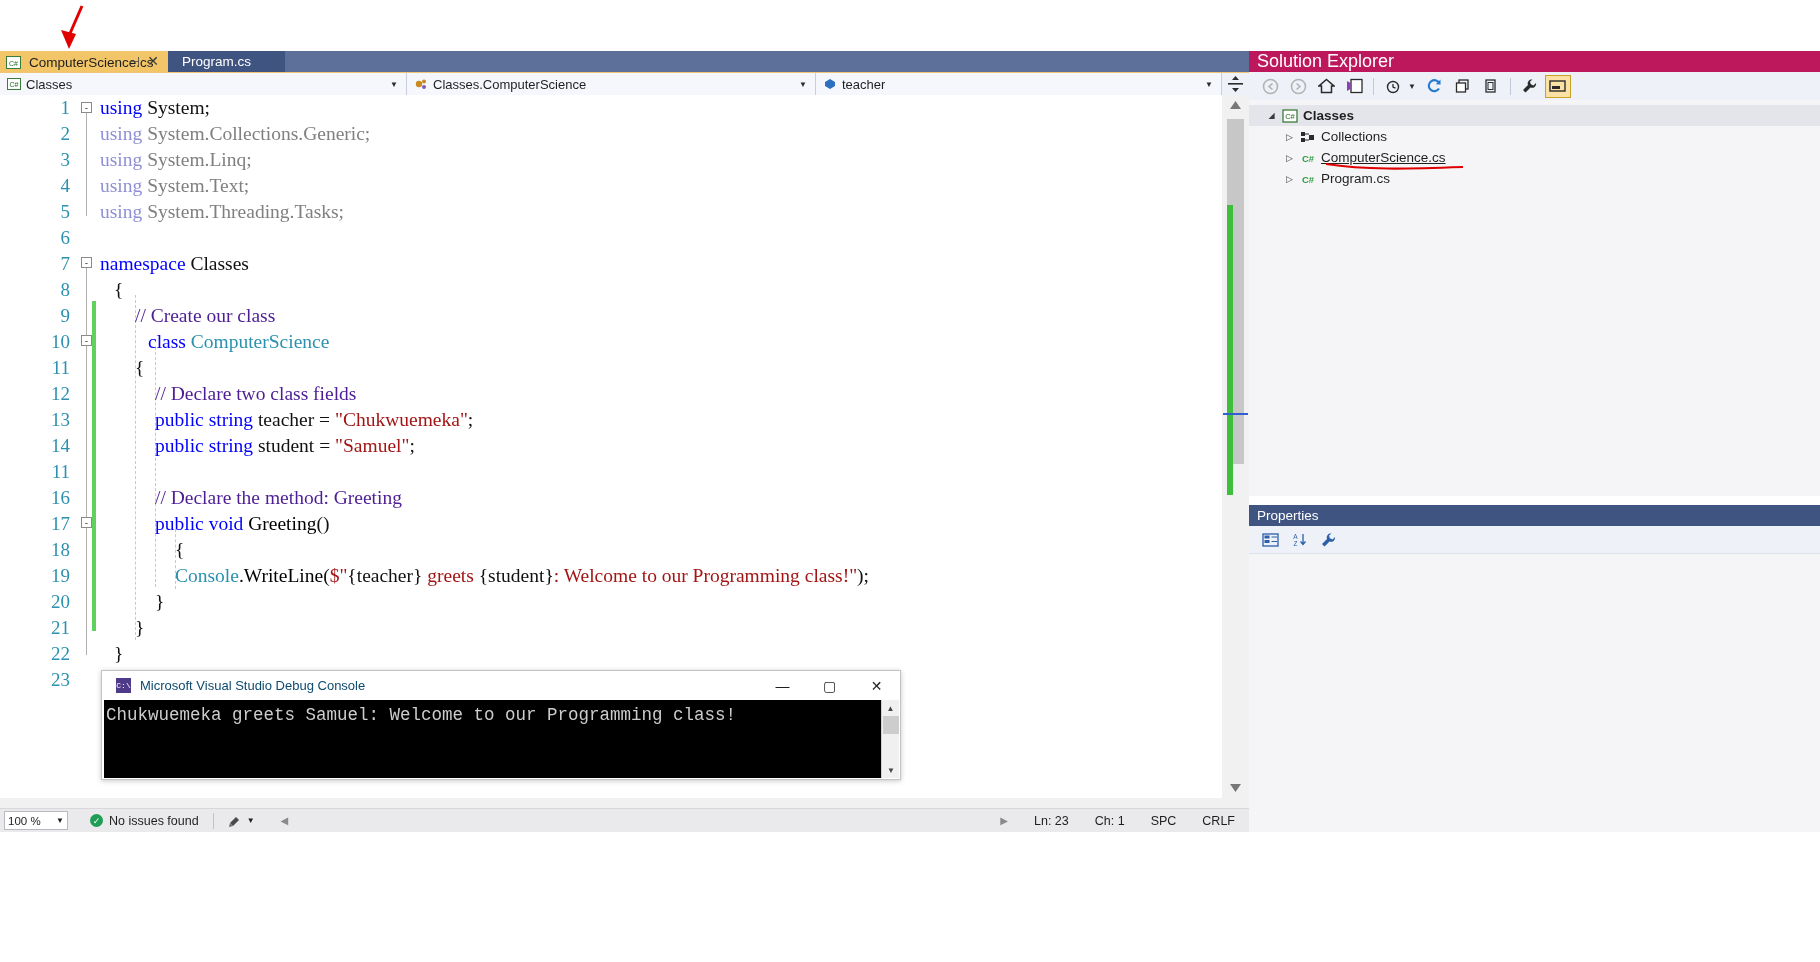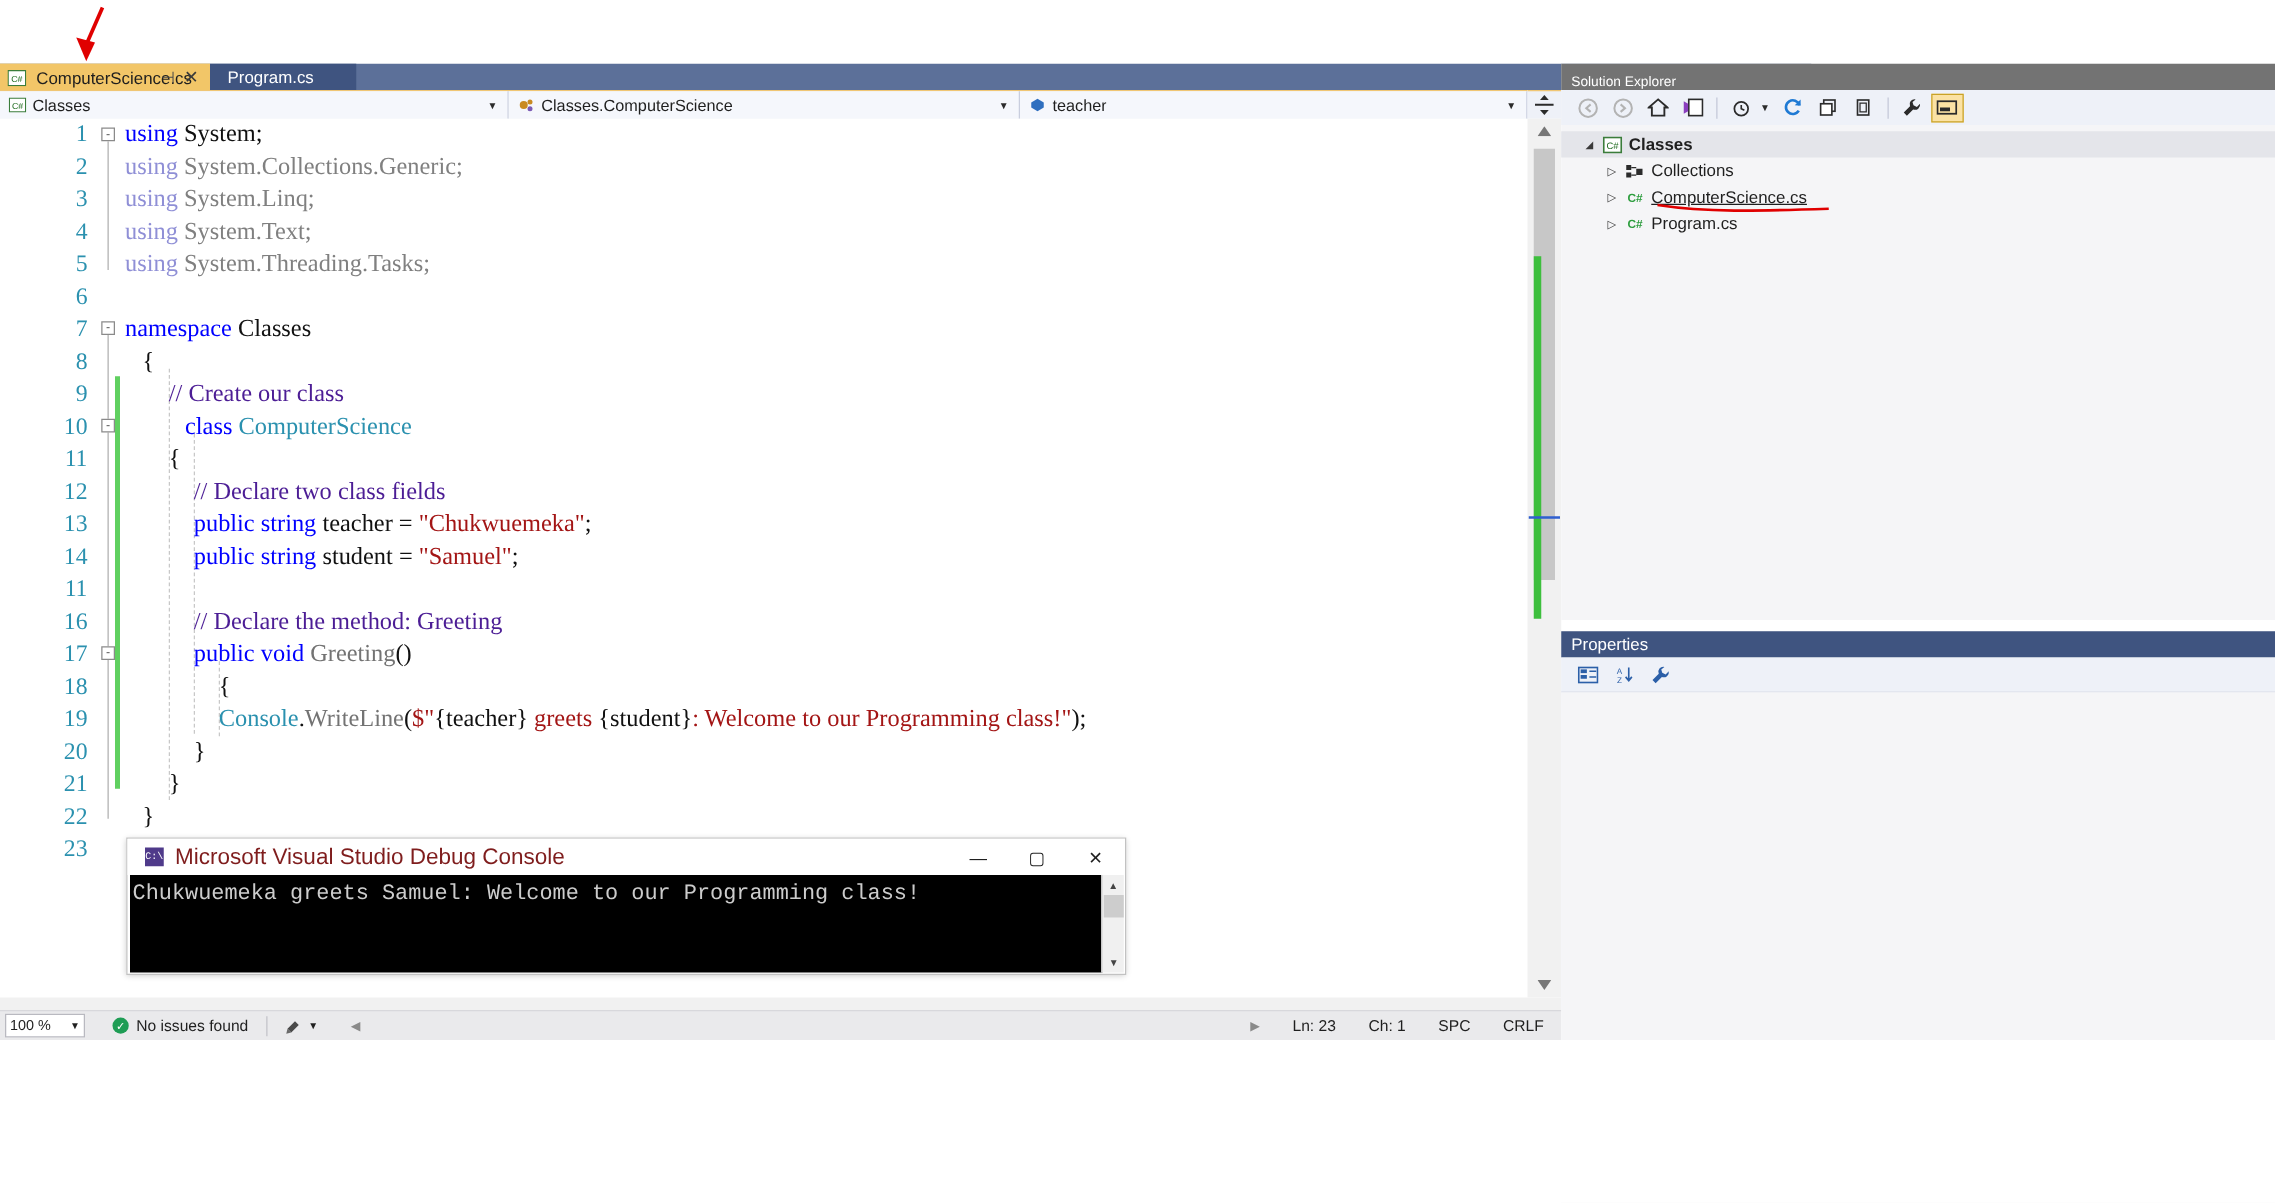--- a/index.html
+++ b/index.html
@@ -64,21 +64,21 @@
 
   .code { position:absolute; left:100px; top:0; width:1120px; height:703px;
     font-family:"Liberation Serif", serif; font-size:19.5px; color:#111; }
   .cl { position:absolute; left:0; white-space:pre; }
   .kw   { color:#0000ff; }
   .kwd  { color:#8f8fd6; }
   .gray { color:#808080; }
   .cmt  { color:#4c1d95; }
   .type { color:#2b91af; }
   .str  { color:#a31515; }
-  .mth  { color:#737373; }
+  .mth  { color:#000000; }
   .blk  { color:#111; }
 
   
   .iguide { position:absolute; width:0; border-left:1px dashed #c8c8c8; }
 
   
   .ed-scroll { position:absolute; left:1222px; top:95px; width:27px; height:703px;
     background:#f1f1f1; }
   .ed-scroll .arrow-up { position:absolute; top:0; left:0; width:27px; height:20px;
     display:flex; align-items:center; justify-content:center; }
@@ -103,40 +103,40 @@
   .st-sep { width:1px; height:16px; background:#c2c2c8; margin:0 14px; }
   .st-right { margin-left:auto; display:flex; align-items:center; gap:26px; padding-right:14px; }
 
   
   .console { position:absolute; left:101px; top:670px; width:800px; height:110px;
     background:#ffffff; border:1px solid #c2c2c2; box-shadow:0 1px 5px rgba(0,0,0,.22); }
   .console-tb { height:29px; display:flex; align-items:center; background:#ffffff; }
   .cterm-ico { width:15px; height:15px; margin-left:14px; background:#4f3a8a; color:#fff;
     font-size:8px; display:flex; align-items:center; justify-content:center;
     font-family:"Liberation Mono", monospace; }
-  .console-title { margin-left:9px; font-size:18px; color:#7f1d1d; }
+  .console-title { margin-left:9px; font-size:13px; color:#0c4a6e; }
   .win-btns { margin-left:auto; display:flex; height:29px; }
   .wb { width:47px; height:29px; display:flex; align-items:center; justify-content:center;
     font-size:14px; color:#1f1f1f; }
   .console-body { position:absolute; left:2px; top:29px; width:778px; height:78px;
     background:#000000; overflow:hidden; }
   .console-text { color:#cccccc; font-family:"Liberation Mono", monospace; font-size:17.5px;
     padding:5px 0 0 2px; white-space:pre; }
   .console-sb { position:absolute; right:1px; top:29px; width:18px; height:78px; background:#f0f0f0;
     border-left:1px solid #cfcfcf; }
   .console-sb .sba { height:16px; display:flex; align-items:center; justify-content:center;
     font-size:8px; color:#444; }
   .console-sb .sbd { position:absolute; bottom:0; left:0; width:18px; height:16px;
     display:flex; align-items:center; justify-content:center; font-size:8px; color:#444; }
   .console-sb .sbthumb { position:absolute; top:16px; left:1px; width:16px; height:18px; background:#cdcdcd; }
 
   
   .sol { position:absolute; left:1249px; top:51px; width:571px; height:445px; background:#f5f5f7; }
-  .sol-head { height:21px; background:#737373; color:#ffffff; display:flex; align-items:flex-end;
-    padding-left:8px; font-size:11px; }
+  .sol-head { height:21px; background:#be185d; color:#ffffff; display:flex; align-items:flex-end;
+    padding-left:8px; font-size:18px; }
   .sol-tb { height:28px; background:#eef1f8; display:flex; align-items:center; gap:2px; padding-left:8px; }
   .tbtn { width:26px; height:23px; display:flex; align-items:center; justify-content:center; }
   .tbtn.active { background:#fbe2a4; border:1px solid #c9a227; }
   .tb-sep { width:1px; height:17px; background:#c3c8d8; margin:0 4px; }
   .sol-search { height:22px; margin:1px 4px 0 4px; background:#ffffff; border:1px solid #cfd3e0;
     display:flex; align-items:center; padding-left:6px; font-size:13px; color:#8a8a8a; }
   .sol-tree { padding-top:5px; font-size:13.5px; color:#1f1f1f; }
   .trow { height:21px; display:flex; align-items:center; white-space:nowrap; }
   .trow.sel { background:#e4e5ea; }
   .tw { width:17px; display:inline-flex; align-items:center; justify-content:center;

